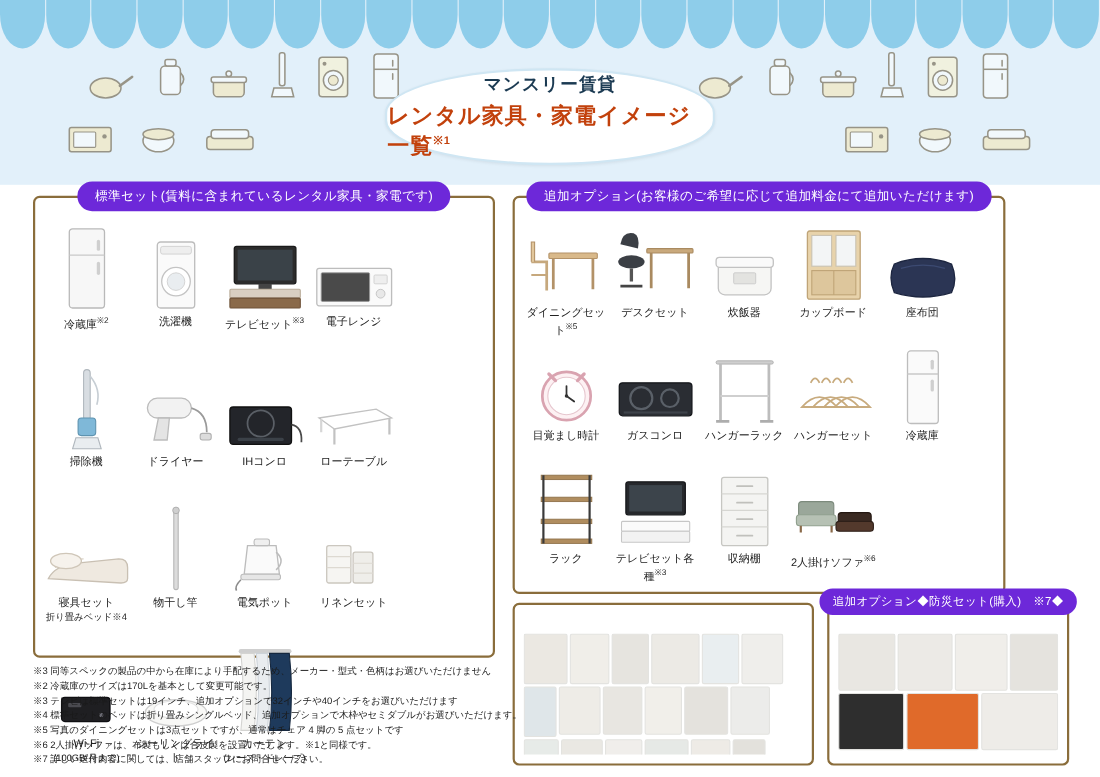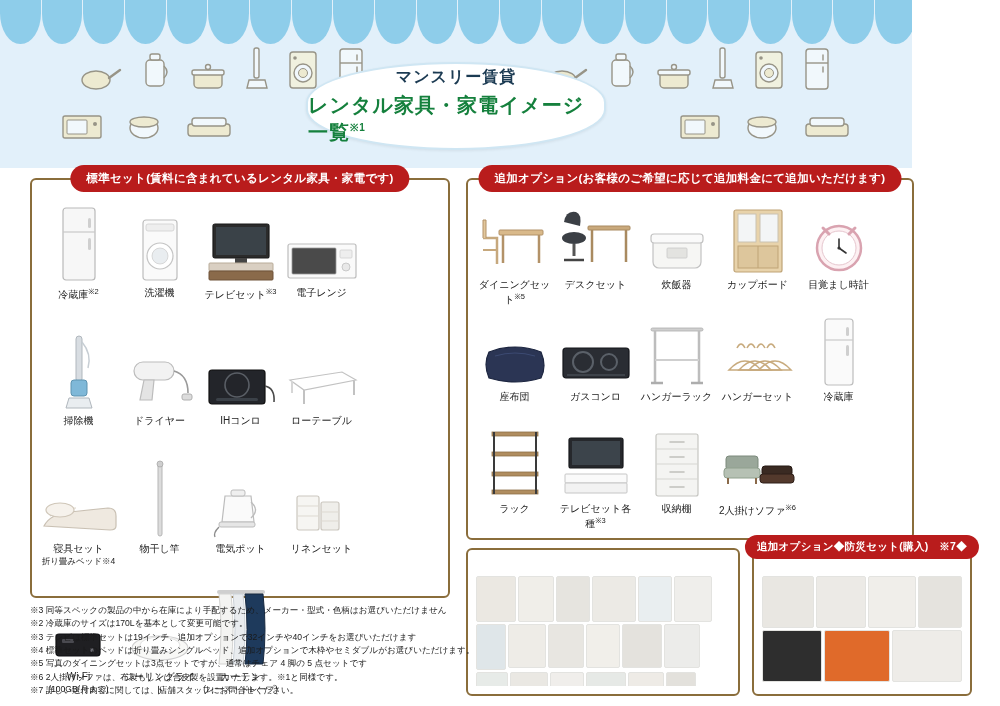--- a/index.html
+++ b/index.html
@@ -12,21 +12,21 @@
   }
   .page {
     position: relative;
     width: 1000px; height: 706px;
     background: #ffffff;
   }
 
   
   .banner {
     position: relative;
-    width: 912px; height: 168px;
+    width: 1000px; height: 168px;
     background: #e2f0fa;
     overflow: hidden;
     padding-left: 11px;
   }
   .awning {
     position: absolute; top: 0; left: 0;
     width: 1000px; height: 44px;
     display: flex;
   }
   .awning .scallop {
@@ -61,40 +61,40 @@
     align-items: center;
     justify-content: center;
     box-shadow: 0 1px 3px rgba(0,0,0,0.07);
   }
   .title-line1 {
     font-size: 16px; font-weight: bold; color: #1b3a52;
     letter-spacing: 1px;
     margin-bottom: 4px;
   }
   .title-line2 {
-    font-size: 20px; font-weight: bold; color: #15803d;
+    font-size: 20px; font-weight: bold; color: #c2410c;
     letter-spacing: 1px;
   }
   .title-line2 .sup { font-size: 10px; vertical-align: super; }
 
   
   .panel {
     position: absolute;
     border: 2px solid #8a6d3b;
     border-radius: 6px;
     background: #ffffff;
   }
   .panel-title {
     position: absolute;
     top: -15px; left: 50%;
     transform: translateX(-50%);
-    background: #b91c1c;
+    background: #6d28d9;
     color: #ffffff;
     font-size: 11.5px;
-    font-weight: bold;
+    font-weight: normal;
     padding: 6px 16px;
     border-radius: 14px;
     white-space: nowrap;
     letter-spacing: 0.3px;
   }
   .panel-title.small { font-size: 10.5px; padding: 5px 12px; }
 
   #panel-standard { left: 30px; top: 178px; width: 420px; height: 420px; }
   #panel-option   { left: 466px; top: 178px; width: 448px; height: 362px; }
   #panel-living   { left: 466px; top: 548px; width: 274px; height: 148px; }
@@ -571,39 +571,39 @@
               <rect x="31" y="8" width="18" height="28" fill="#f3f5f6" stroke="#c9c2b2" stroke-width="1"></rect>
               <rect x="9" y="40" width="40" height="22" fill="#ddc69c" stroke="#bfa477" stroke-width="1"></rect>
               <path d="M29 40 v22" stroke="#bfa477" stroke-width="1"></path>
             </svg>
         </div>
         <div class="cap"><span>カップボード</span></div>
       </div>
 
       <div class="cell">
         <div class="art">
+          <svg width="68" height="54" viewBox="0 0 68 54">
+              <path d="M8 18 q26 -10 52 0 q6 14 0 26 q-26 8 -52 0 q-6 -14 0 -26 z" fill="#2b3554" stroke="#1d2640" stroke-width="1.2"></path>
+              <path d="M14 22 q20 -6 40 0" stroke="#3c4a72" stroke-width="1" fill="none"></path>
+            </svg>
+        </div>
+        <div class="cap"><span>座布団</span></div>
+      </div>
+
+      <div class="cell">
+        <div class="art">
           <svg width="60" height="60" viewBox="0 0 60 60">
               <circle cx="30" cy="32" r="22" fill="#fdf1f3" stroke="#d9a3b0" stroke-width="2.5"></circle>
               <circle cx="30" cy="32" r="17" fill="#ffffff" stroke="#e6c6ce" stroke-width="1"></circle>
               <path d="M30 32 v-9 M30 32 l7 5" stroke="#333" stroke-width="1.6" stroke-linecap="round"></path>
               <circle cx="30" cy="32" r="1.6" fill="#333"></circle>
               <path d="M14 12 l6 6 M46 12 l-6 6" stroke="#d9a3b0" stroke-width="3" stroke-linecap="round"></path>
             </svg>
         </div>
         <div class="cap"><span>目覚まし時計</span></div>
-      </div>
-
-      <div class="cell">
-        <div class="art">
-          <svg width="68" height="54" viewBox="0 0 68 54">
-              <path d="M8 18 q26 -10 52 0 q6 14 0 26 q-26 8 -52 0 q-6 -14 0 -26 z" fill="#2b3554" stroke="#1d2640" stroke-width="1.2"></path>
-              <path d="M14 22 q20 -6 40 0" stroke="#3c4a72" stroke-width="1" fill="none"></path>
-            </svg>
-        </div>
-        <div class="cap"><span>座布団</span></div>
       </div>
 
       <div class="cell">
         <div class="art">
           <svg width="74" height="50" viewBox="0 0 74 50">
               <rect x="4" y="10" width="66" height="30" rx="3" fill="#2a2d33" stroke="#15171b" stroke-width="1.2"></rect>
               <circle cx="24" cy="24" r="10" fill="none" stroke="#5a6068" stroke-width="2"></circle>
               <circle cx="50" cy="24" r="8" fill="none" stroke="#5a6068" stroke-width="2"></circle>
               <rect x="8" y="36" width="58" height="2" fill="#3e434a"></rect>
             </svg>

